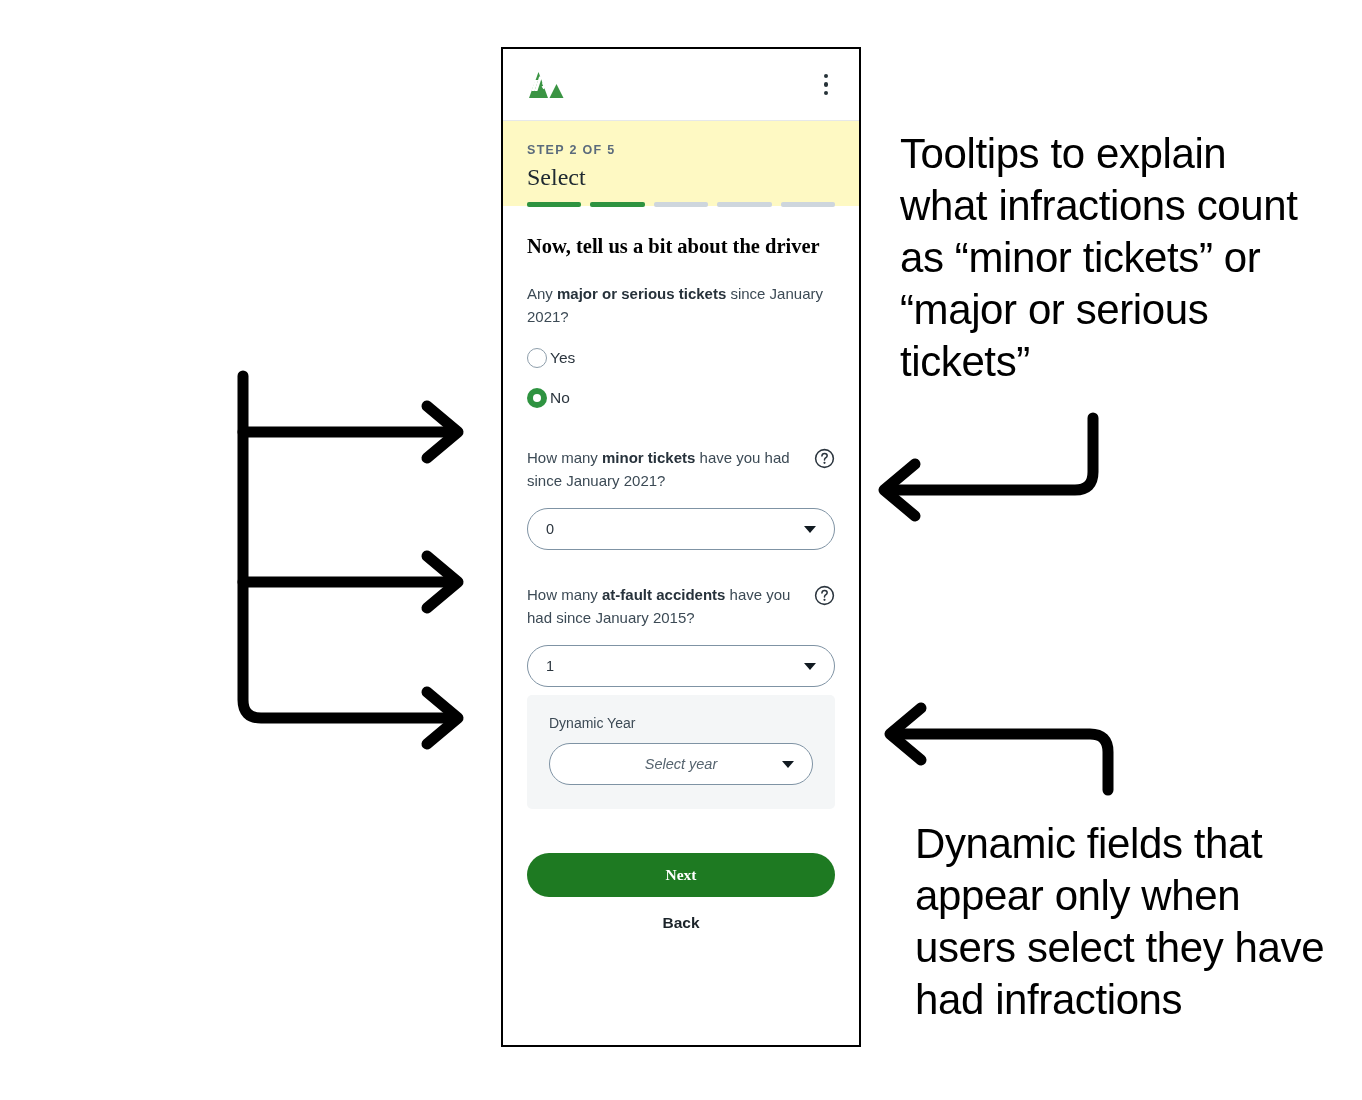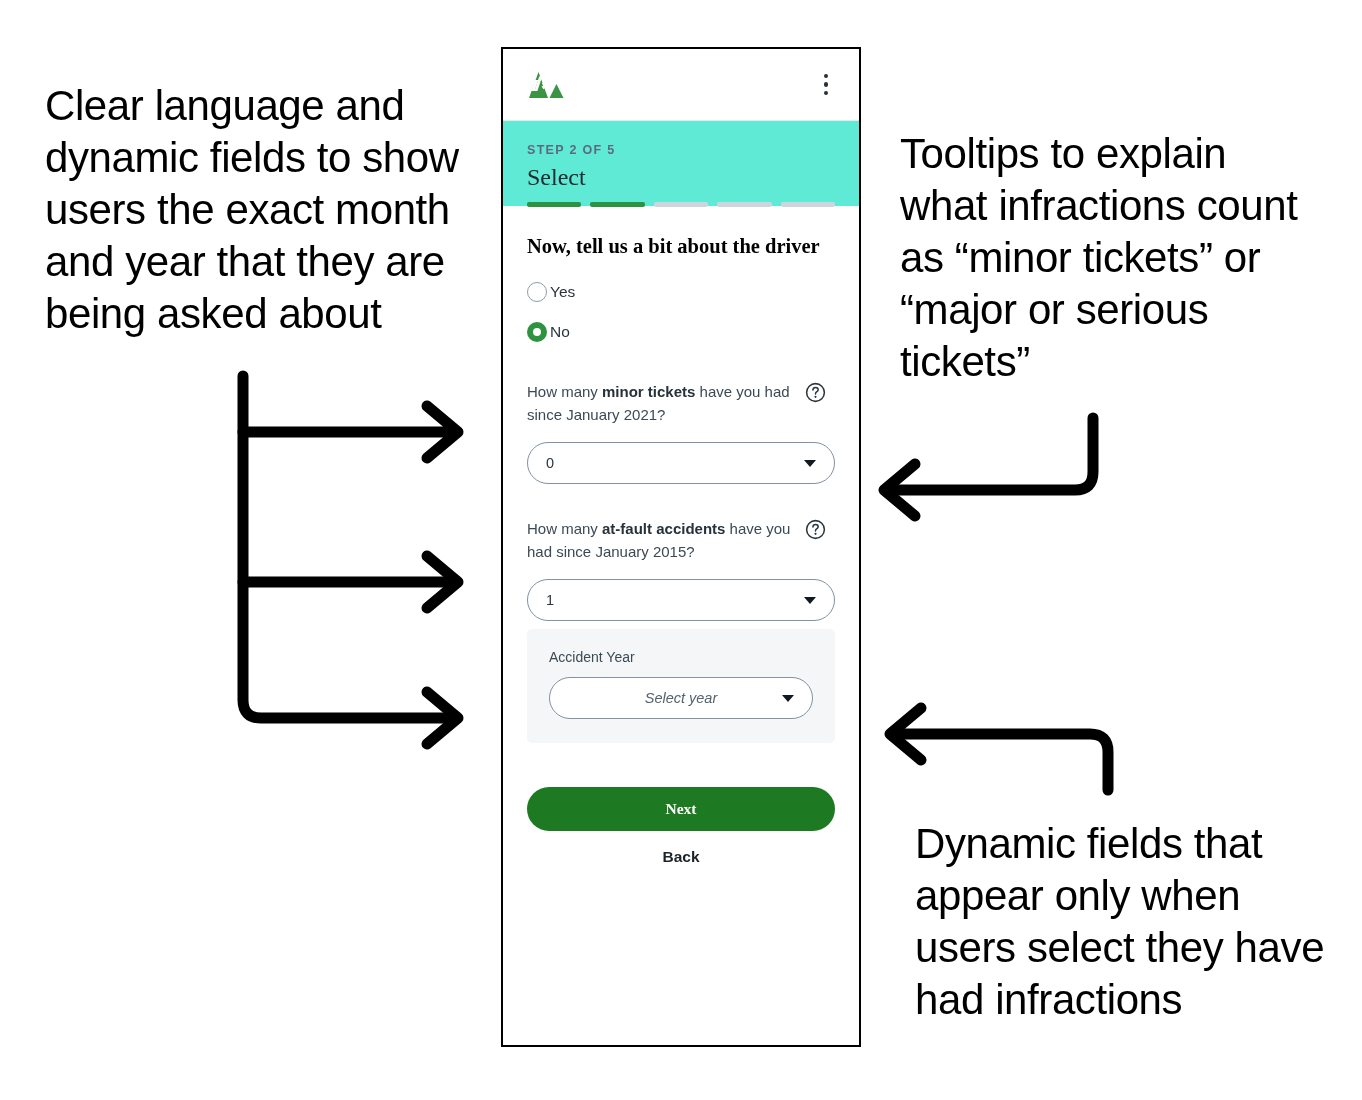--- a/index.html
+++ b/index.html
@@ -81,21 +81,21 @@
   .kebab i {
     display: block;
     width: 4.5px;
     height: 4.5px;
     border-radius: 50%;
     background: #263238;
   }
 
   
   .step-head {
-    background: #5eead4;
+    background: #fef9c3;
     padding: 22px 24px 0 24px;
     box-sizing: border-box;
     height: 85px;
   }
   .step-eyebrow {
     font-size: 12.5px;
     font-weight: bold;
     letter-spacing: 1.3px;
     color: #5b6b7c;
     margin: 0 0 8px 0;
@@ -136,21 +136,21 @@
     font-size: 15px;
     line-height: 23px;
     color: #3c4a55;
     margin: 0;
   }
   .q-label b { color: #27323b; font-weight: bold; }
 
   .q-row {
     display: flex;
     align-items: flex-start;
-    justify-content: flex-start;
+    justify-content: space-between;
     gap: 10px;
   }
   .q-row .q-label { flex: 1 1 auto; max-width: 268px; }
 
   .help-icon {
     flex: 0 0 auto;
     width: 21px;
     height: 21px;
     margin-top: 2px;
     cursor: pointer;
@@ -268,21 +268,20 @@
     background: none;
     border: none;
     font-family: "Liberation Sans", sans-serif;
   }
 </style>
 </head>
 <body>
 
 <div id="stage">
 
-  <div class="callout" id="callout-left">Clear language and dynamic fields to show users the exact month and year that they are being asked about</div>
 
   <div class="callout" id="callout-top-right">Tooltips to explain what infractions count as “minor tickets” or “major or serious tickets”</div>
 
   <div class="callout" id="callout-bottom-right">Dynamic fields that appear only when users select they have had infractions</div>
 
   <svg id="arrows" viewBox="0 0 1362 1100">
     <g fill="none" stroke="#000000" stroke-width="11" stroke-linecap="round" stroke-linejoin="round">
 
       <path d="M243,376 L243,700 Q243,718 261,718 L452,718"></path>
       <polyline points="427,692 458,718 427,744"></polyline>
@@ -328,20 +327,21 @@
         <span class="seg"></span>
         <span class="seg"></span>
       </div>
     </div>
 
     <div class="card-body">
 
       <h2 class="q-heading">Now, tell us a bit about the driver</h2>
 
       <div>
+        <p class="q-label"><span>Any </span><b>major or serious tickets</b><span> since January 2021?</span></p>
 
         <div class="radio-group">
           <div class="radio-row">
             <span class="radio"></span>
             <span class="radio-label">Yes</span>
           </div>
           <div class="radio-row">
             <span class="radio checked"></span>
             <span class="radio-label">No</span>
           </div>
@@ -371,21 +371,21 @@
             <path d="M8.3 8.4 C8.3 6.6 9.6 5.7 11.1 5.7 C12.7 5.7 13.8 6.7 13.8 8.1 C13.8 9.6 12.6 10.1 11.6 10.9 C11.1 11.3 11.0 11.8 11.0 12.6" fill="none" stroke="#2b353e" stroke-width="1.6" stroke-linecap="round"></path>
             <circle cx="11" cy="15.5" r="1.15" fill="#2b353e"></circle>
           </svg>
         </div>
         <div class="select">
           <span class="value">1</span>
           <span class="caret"></span>
         </div>
 
         <div class="dyn-panel">
-          <p class="dyn-label">Accident Year</p>
+          <p class="dyn-label">Dynamic Year</p>
           <div class="select">
             <span class="value placeholder">Select year</span>
             <span class="caret"></span>
           </div>
         </div>
       </div>
 
       <div class="actions">
         <button class="btn-next">Next</button>
         <button class="btn-back">Back</button>

